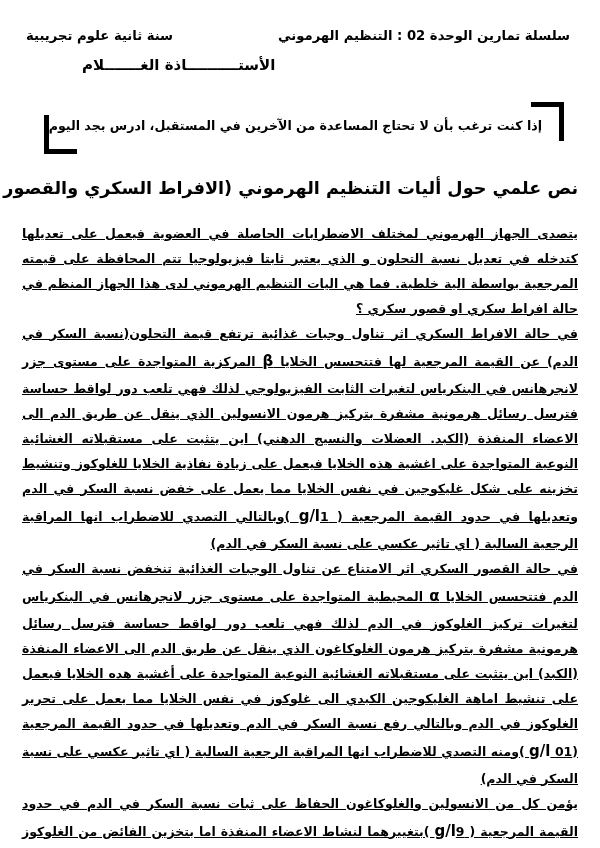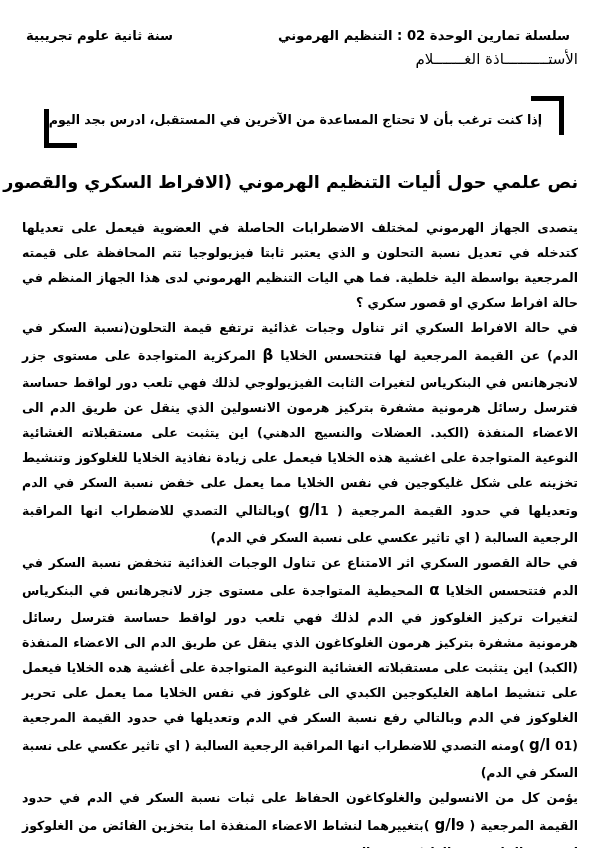--- a/index.html
+++ b/index.html
@@ -40,23 +40,23 @@
     white-space: nowrap;
     text-align: right;
   }
   .header-level {
     white-space: nowrap;
     margin-right: auto;
     padding-left: 4px;
     margin-top: 12px;
   }
   .teacher-row {
-    margin-top: 4px;
-    text-align: right;
-    font-weight: normal;
+    margin-top: 10px;
+    text-align: left;
+    font-weight: bold;
     font-size: 15px;
     letter-spacing: 0px;
     padding-left: 60px;
   }
 
   
   .quote-wrap {
     position: relative;
     margin: 34px 18px 0 28px;
     padding: 8px 18px 10px 18px;
@@ -101,20 +101,21 @@
     margin-top: 20px;
     font-weight: bold;
     font-size: 12.5px;
     line-height: 2.0;
     text-align: justify;
     text-align-last: right;
   }
   .para {
     margin: 0;
     padding: 0;
+    text-decoration: underline;
   }
   .sym {
     font-size: 15px;
     font-weight: bold;
     font-family: "DejaVu Sans", "Liberation Sans", sans-serif;
   }
   .unit {
     font-size: 15px;
     font-weight: bold;
     direction: ltr;

